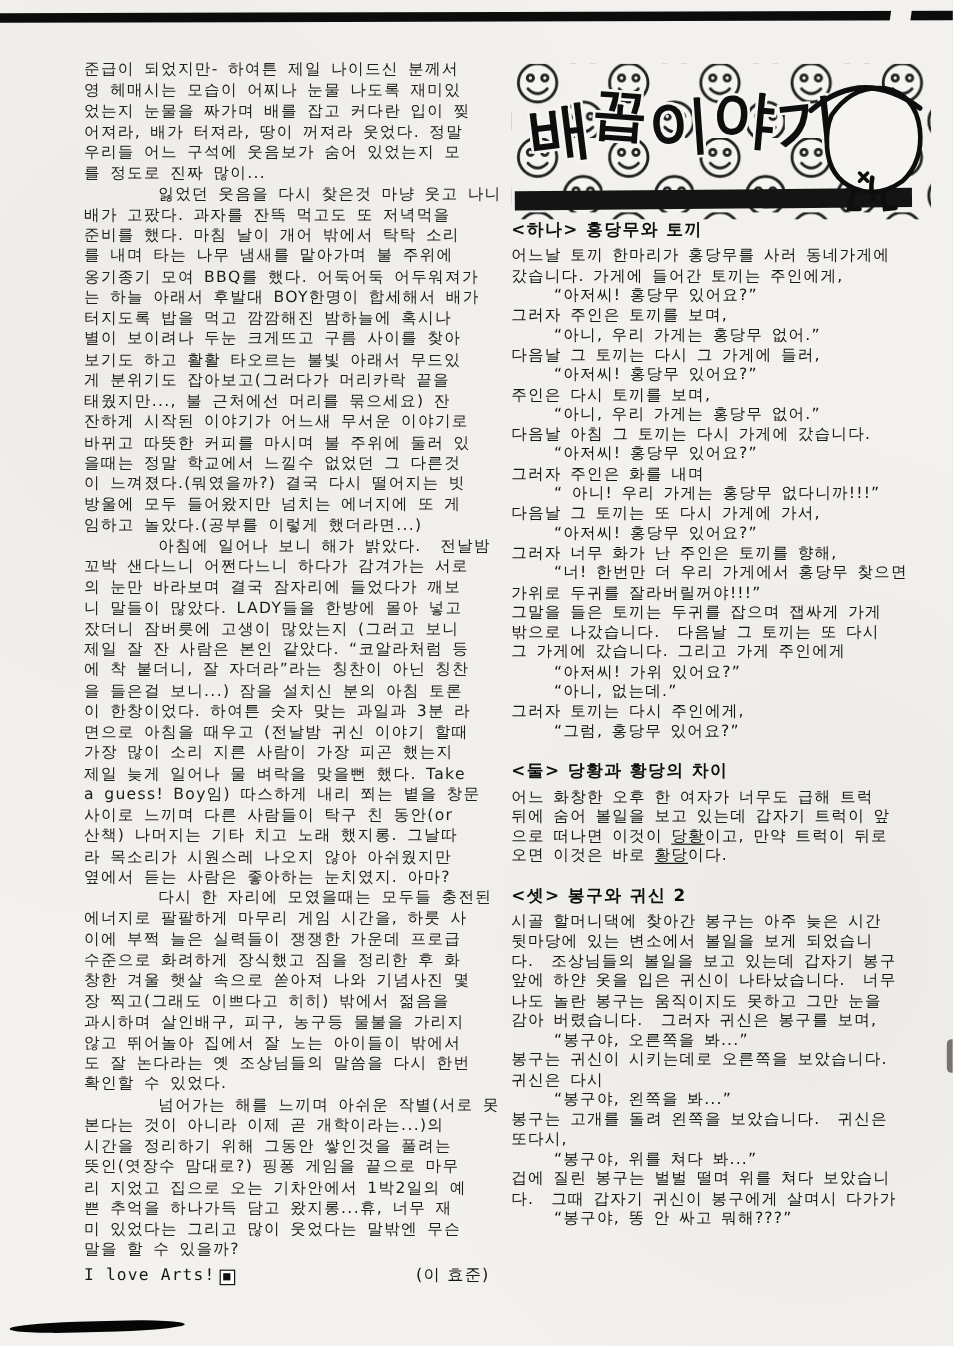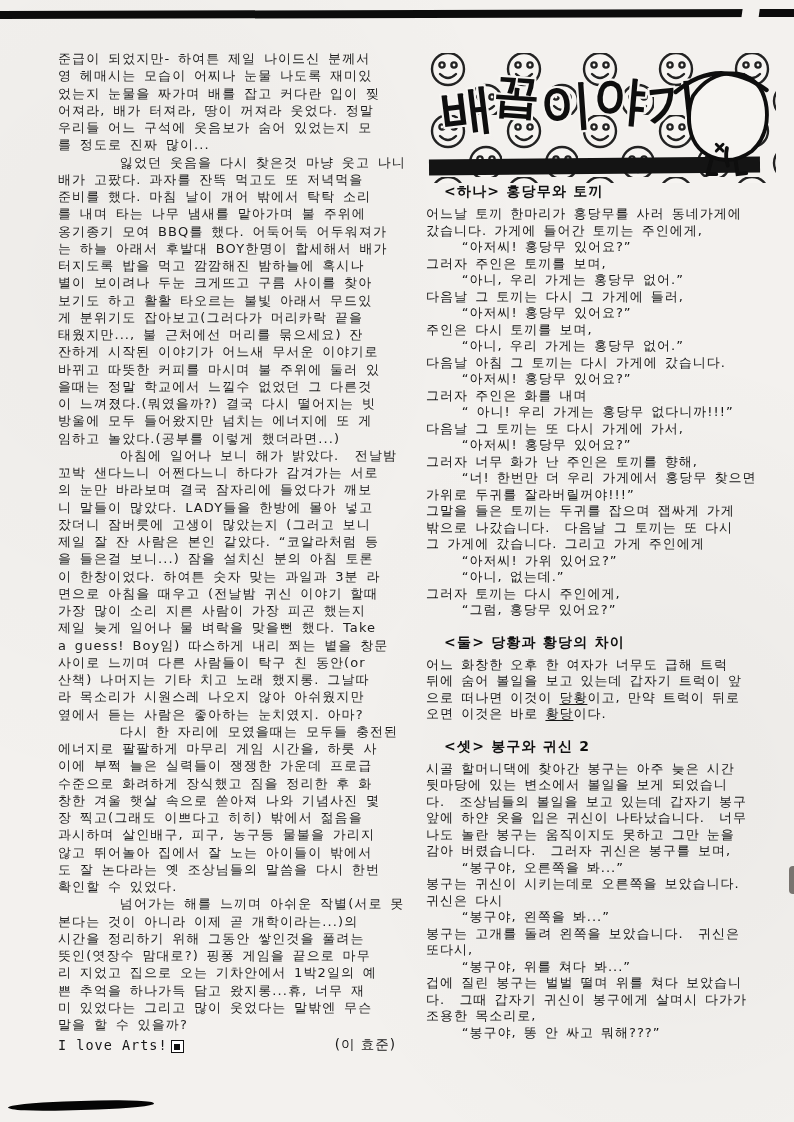--- a/index.html
+++ b/index.html
@@ -9,21 +9,21 @@
     radial-gradient(ellipse at 85% 70%, rgba(0,0,0,0.03), transparent 40%),
     #f3f1ee;
     overflow:hidden;color:#161616;}
   
   .band-top{position:absolute;left:-4px;top:10px;width:805px;height:8px;background:#0c0c0c;transform:rotate(-0.15deg);border-radius:0 0 3px 0;}
   .band-gap{position:absolute;left:742px;top:5px;width:17px;height:18px;background:#f3f1ee;transform:rotate(8deg);}
   .streak-bottom{position:absolute;left:8px;top:1101px;width:146px;height:9px;background:#050505;border-radius:50% / 65%;transform:rotate(-1.6deg);}
   .edge-smudge{position:absolute;right:0;top:866px;width:5px;height:28px;background:#5a5550;border-radius:4px 0 0 4px;opacity:.8;}
 
   
-  .left-col{position:absolute;left:58px;top:50px;width:366px;}
+  .left-col{position:absolute;left:70px;top:50px;width:366px;}
   .hline{white-space:pre-wrap;font-size:13px;line-height:17.25px;letter-spacing:1.1px;word-spacing:2.5px;color:#1d1d1d;}
   .sig-row{display:flex;justify-content:space-between;align-items:center;margin-top:3px;font-size:13.5px;letter-spacing:1px;}
   .sig-left{display:inline-flex;align-items:flex-end;gap:2px;font-family:"DejaVu Sans Mono",monospace;}
   .sq{display:inline-block;width:11px;height:11px;border:1.6px solid #111;background:
       linear-gradient(#111,#111) center/6px 6px no-repeat, #fff;margin-left:1px;}
   .sig-right{padding-right:28px;}
 
   
   .right-col{position:absolute;left:426px;top:53px;width:354px;}
   .header-gfx{position:relative;width:350px;height:130px;}
@@ -33,21 +33,21 @@
   .gtitle span{display:inline-block;}
   .gtitle span:nth-child(1){transform:rotate(-7deg) translateY(9px);}
   .gtitle span:nth-child(2){transform:rotate(4deg) translateY(-7px);font-size:46px;}
   .gtitle span:nth-child(3){transform:rotate(-4deg) translateY(4px);}
   .gtitle span:nth-child(4){transform:rotate(5deg) translateY(-2px);}
   .gtitle span:nth-child(5){transform:rotate(-6deg) translateY(3px);}
   .gbar{position:absolute;left:3px;right:16px;bottom:9px;height:16px;background:#141414;transform:rotate(-0.5deg);z-index:2;}
   .mascot{position:absolute;right:-6px;top:10px;z-index:3;}
 
   .story{margin:0 0 15px 0;}
-  .story-title{margin:0 0 5px 18px;font-size:14px;font-weight:700;letter-spacing:1.2px;color:#0f0f0f;}
+  .story-title{margin:0 0 5px 0;font-size:14px;font-weight:700;letter-spacing:1.2px;color:#0f0f0f;}
   .pline{white-space:pre-wrap;font-size:13px;line-height:16.5px;letter-spacing:1px;word-spacing:2px;color:#151515;}
   .pline u{text-decoration:underline;text-underline-offset:2px;}
 </style>
 </head>
 <body>
 
 <div class="page">
 
   <div class="band-top"></div>
   <div class="band-gap"></div>
@@ -76,20 +76,21 @@
         <div class="hline">을때는 정말 학교에서 느낄수 없었던 그 다른것</div>
         <div class="hline">이 느껴졌다.(뭐였을까?) 결국 다시 떨어지는 빗</div>
         <div class="hline">방울에 모두 들어왔지만 넘치는 에너지에 또 게</div>
         <div class="hline">임하고 놀았다.(공부를 이렇게 했더라면...)</div>
         <div class="hline">        아침에 일어나 보니 해가 밝았다.  전날밤</div>
         <div class="hline">꼬박 샌다느니 어쩐다느니 하다가 감겨가는 서로</div>
         <div class="hline">의 눈만 바라보며 결국 잠자리에 들었다가 깨보</div>
         <div class="hline">니 말들이 많았다. LADY들을 한방에 몰아 넣고</div>
         <div class="hline">잤더니 잠버릇에 고생이 많았는지 (그러고 보니</div>
         <div class="hline">제일 잘 잔 사람은 본인 같았다. “코알라처럼 등</div>
+        <div class="hline">에 착 붙더니, 잘 자더라”라는 칭찬이 아닌 칭찬</div>
         <div class="hline">을 들은걸 보니...) 잠을 설치신 분의 아침 토론</div>
         <div class="hline">이 한창이었다. 하여튼 숫자 맞는 과일과 3분 라</div>
         <div class="hline">면으로 아침을 때우고 (전날밤 귀신 이야기 할때</div>
         <div class="hline">가장 많이 소리 지른 사람이 가장 피곤 했는지</div>
         <div class="hline">제일 늦게 일어나 물 벼락을 맞을뻔 했다. Take</div>
         <div class="hline">a guess! Boy임) 따스하게 내리 쬐는 볕을 창문</div>
         <div class="hline">사이로 느끼며 다른 사람들이 탁구 친 동안(or</div>
         <div class="hline">산책) 나머지는 기타 치고 노래 했지롱. 그날따</div>
         <div class="hline">라 목소리가 시원스레 나오지 않아 아쉬웠지만</div>
         <div class="hline">옆에서 듣는 사람은 좋아하는 눈치였지. 아마?</div>
@@ -203,21 +204,20 @@
           <div class="pline">감아 버렸습니다.  그러자 귀신은 봉구를 보며,</div>
           <div class="pline">     “봉구야, 오른쪽을 봐...”</div>
           <div class="pline">봉구는 귀신이 시키는데로 오른쪽을 보았습니다.</div>
           <div class="pline">귀신은 다시</div>
           <div class="pline">     “봉구야, 왼쪽을 봐...”</div>
           <div class="pline">봉구는 고개를 돌려 왼쪽을 보았습니다.  귀신은</div>
           <div class="pline">또다시,</div>
           <div class="pline">     “봉구야, 위를 쳐다 봐...”</div>
           <div class="pline">겁에 질린 봉구는 벌벌 떨며 위를 쳐다 보았습니</div>
           <div class="pline">다.  그때 갑자기 귀신이 봉구에게 살며시 다가가</div>
-          <div class="pline">조용한 목소리로,</div>
           <div class="pline">     “봉구야, 똥 안 싸고 뭐해???”</div>
         </section>
       </div>
   </div>
 
   <div class="streak-bottom"></div>
   <div class="edge-smudge"></div>
 </div>
 
 </body></html>

